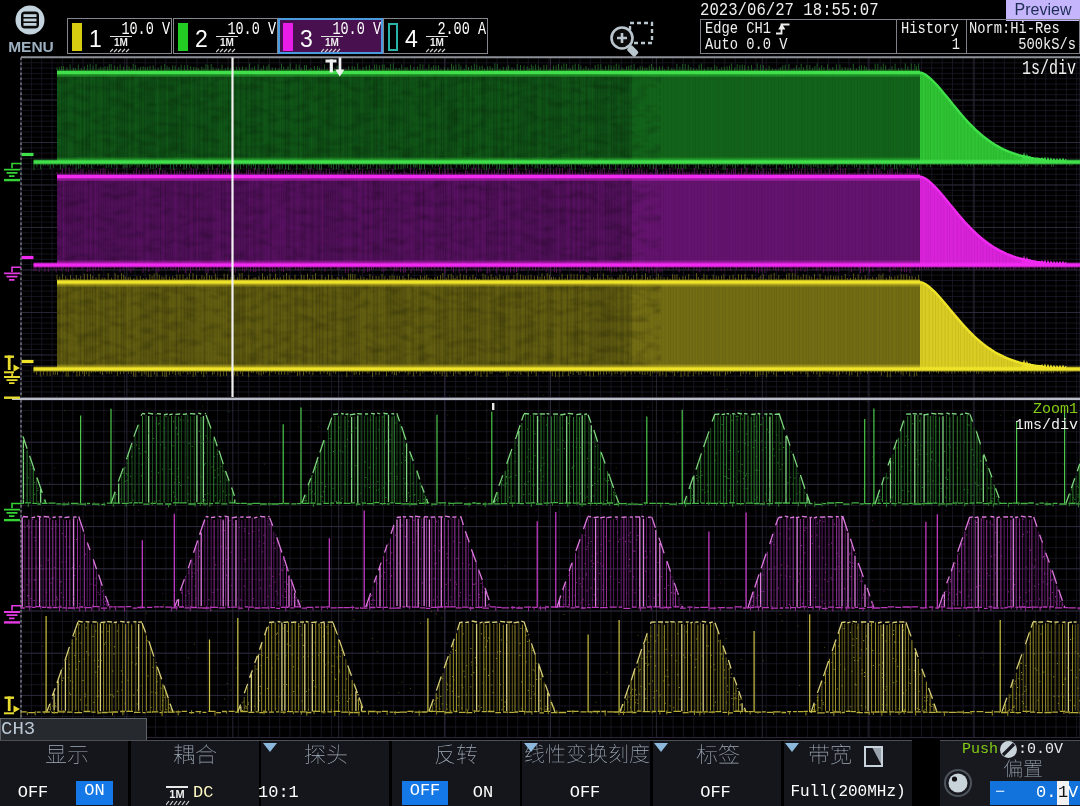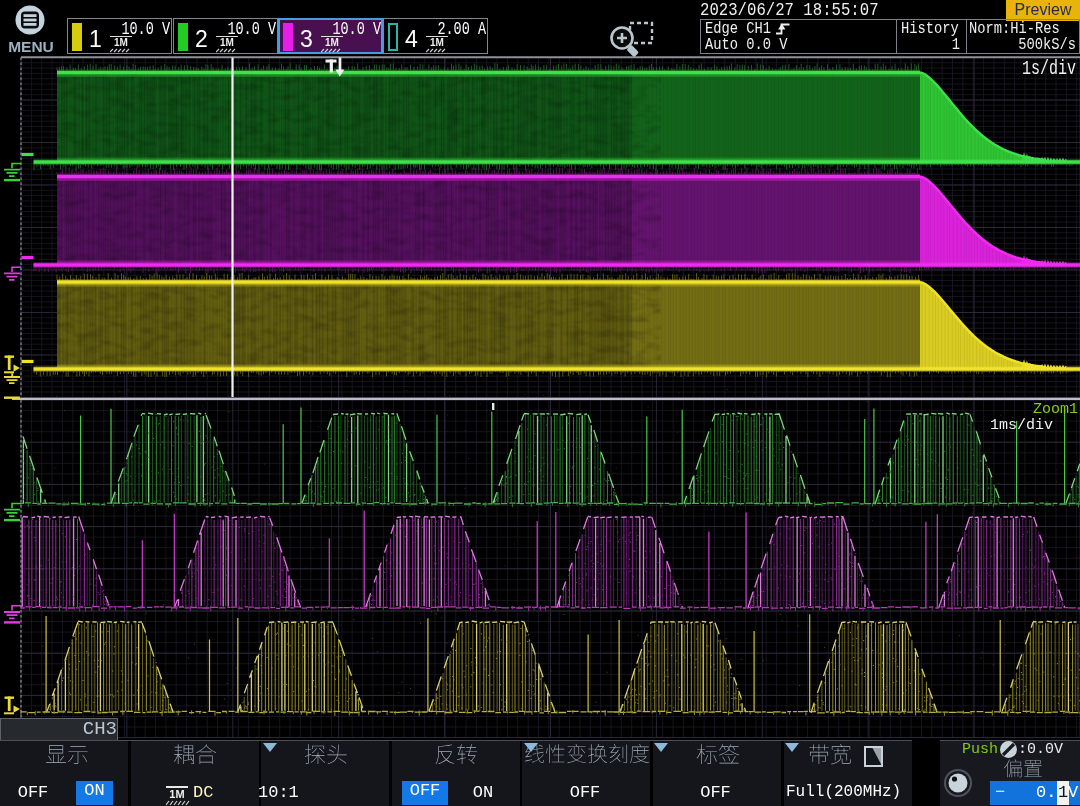--- a/index.html
+++ b/index.html
@@ -168,38 +168,38 @@
     <svg style="position:absolute;left:426px;top:48px" width="22" height="5" viewBox="0 0 22 5">
       <path d="M0 4L3 1M4 4L7 1M8 4L11 1M12 4L15 1M16 4L19 1" stroke="#cfcfcf" stroke-width="1.2"></path>
     </svg>
     <svg style="position:absolute;left:604;top:20px;left:604px" width="52" height="38" viewBox="0 0 52 38">
 <rect x="26" y="3" width="22" height="20" fill="none" stroke="#b9c6ce" stroke-width="2.4" stroke-dasharray="4 3"></rect>
 <circle cx="18" cy="18" r="10.5" fill="#0a0a0a" stroke="#b9c6ce" stroke-width="2.6"></circle>
 <path d="M13 18h10M18 13v10" stroke="#b9c6ce" stroke-width="2.6"></path>
 <rect x="25" y="26" width="7" height="11" rx="2" transform="rotate(-45 28 31)" fill="#b9c6ce"></rect>
     </svg>
     <div style="position:absolute;left:700px;top:0px;width:220px;font:18px 'Liberation Mono',monospace;color:#efefef;transform:scaleX(0.87);transform-origin:0 0">2023/06/27 18:55:07</div>
-    <div style="position:absolute;left:1006px;top:0px;width:74px;height:21px;background:#eab308;color:#1c2c52;font:16px 'Liberation Sans',sans-serif;text-align:center;line-height:20px">Preview</div>
+    <div style="position:absolute;left:1006px;top:0px;width:74px;height:21px;background:#c4b5fd;color:#1c2c52;font:16px 'Liberation Sans',sans-serif;text-align:center;line-height:20px">Preview</div>
     <div style="position:absolute;left:700px;top:19px;width:197px;height:35px;border:1px solid #808088;box-sizing:border-box"></div>
     <div style="position:absolute;left:896px;top:19px;width:71px;height:35px;border:1px solid #808088;border-left:none;box-sizing:border-box"></div>
     <div style="position:absolute;left:966px;top:19px;width:114px;height:35px;border:1px solid #808088;border-left:none;box-sizing:border-box"></div>
     <div style="position:absolute;left:705px;top:20px;font:16px 'Liberation Mono',monospace;color:#efefef;transform:scaleX(0.86);transform-origin:0 0">Edge CH1</div>
     <svg style="position:absolute;left:775px;top:22px" width="20" height="14" viewBox="0 0 20 14">
 <path d="M1 11.5h5.5V2.5h8" stroke="#efefef" stroke-width="1.8" fill="none"></path>
       <path d="M6.8 1.5L3.2 7.5h7.2z" fill="#efefef"></path>
     </svg>
     <div style="position:absolute;left:705px;top:36px;font:16px 'Liberation Mono',monospace;color:#efefef;transform:scaleX(0.86);transform-origin:0 0">Auto 0.0 V</div>
     <div style="position:absolute;left:901px;top:20px;font:16px 'Liberation Mono',monospace;color:#efefef;transform:scaleX(0.86);transform-origin:0 0">History</div>
     <div style="position:absolute;left:896px;top:36px;width:64px;text-align:right;font:16px 'Liberation Mono',monospace;color:#efefef;transform:scaleX(0.86);transform-origin:100% 0">1</div>
     <div style="position:absolute;left:969px;top:20px;font:16px 'Liberation Mono',monospace;color:#efefef;transform:scaleX(0.86);transform-origin:0 0">Norm:Hi-Res</div>
     <div style="position:absolute;left:966px;top:36px;width:110px;text-align:right;font:16px 'Liberation Mono',monospace;color:#efefef;transform:scaleX(0.86);transform-origin:100% 0">500kS/s</div>
     <div style="position:absolute;left:990px;top:57px;width:86px;text-align:right;font:20px 'Liberation Mono',monospace;color:#f2f2f2;transform:scaleX(0.75);transform-origin:100% 0">1s/div</div>
     <div style="position:absolute;left:990px;top:401px;width:88px;text-align:right;font:15px 'Liberation Mono',monospace;color:#84cc16">Zoom1</div>
-    <div style="position:absolute;left:990px;top:417px;width:88px;font:15px 'Liberation Mono',monospace;color:#f2f2f2">1ms/div</div>
-    <div style="position:absolute;left:0;top:717.5px;width:118px;height:22.5px;background:#26292e;border:1px solid #5e626a;border-bottom:none;box-sizing:border-box;color:#bcc9d5;font:19px 'Liberation Mono',monospace;text-align:right;line-height:21px">CH3</div>
+    <div style="position:absolute;left:990px;top:417px;width:88px;text-align:right;font:15px 'Liberation Mono',monospace;color:#f2f2f2">1ms/div</div>
+    <div style="position:absolute;left:0;top:717.5px;width:147px;height:22.5px;background:#26292e;border:1px solid #5e626a;border-bottom:none;box-sizing:border-box;color:#bcc9d5;font:19px 'Liberation Mono',monospace;text-align:left;line-height:21px">CH3</div>
     <div style="position:absolute;left:0;top:740px;width:912px;height:66px;background:#14161b;border-top:1.5px solid #4a4e55;box-sizing:border-box"></div>
     <div style="position:absolute;left:940px;top:740px;width:140px;height:66px;background:#17191e;border-top:1.5px solid #4a4e55;box-sizing:border-box"></div>
     <div style="position:absolute;left:128px;top:741px;width:2.5px;height:65px;background:#000"></div>
     <div style="position:absolute;left:258.6px;top:741px;width:2.5px;height:65px;background:#000"></div>
     <div style="position:absolute;left:389.2px;top:741px;width:2.5px;height:65px;background:#000"></div>
     <div style="position:absolute;left:519.8px;top:741px;width:2.5px;height:65px;background:#000"></div>
     <div style="position:absolute;left:650.4px;top:741px;width:2.5px;height:65px;background:#000"></div>
     <div style="position:absolute;left:781px;top:741px;width:2.5px;height:65px;background:#000"></div>
     <svg style="position:absolute;left:43px;top:744px" width="48" height="24">
       <g fill="#a6b2bf">
@@ -268,21 +268,21 @@
     <div style="position:absolute;left:166px;top:786px;width:22px;height:14px;border-top:2px solid #e8e8e8;text-align:center;font:bold 11px 'Liberation Sans',sans-serif;color:#eee">1M</div>
     <svg style="position:absolute;left:166px;top:800px" width="26" height="6" viewBox="0 0 26 6">
       <path d="M0 5L3 1M4 5L7 1M8 5L11 1M12 5L15 1M16 5L19 1M20 5L23 1" stroke="#cfcfcf" stroke-width="1.2"></path>
     </svg>
     <div style="position:absolute;left:193px;top:783px;font:17px 'Liberation Mono',monospace;color:#fef9c3">DC</div>
     <div style="position:absolute;left:258px;top:783px;width:131px;text-align:left;font:17px 'Liberation Mono',monospace;color:#fff">10:1</div>
     <div style="position:absolute;left:402px;top:781px;width:46px;height:24px;background:#1478e6;text-align:center;line-height:24px;font:17px 'Liberation Mono',monospace;color:#fff">OFF</div>
     <div style="position:absolute;left:463px;top:783px;width:40px;text-align:center;font:17px 'Liberation Mono',monospace;color:#fff">ON</div>
     <div style="position:absolute;left:520px;top:783px;width:130px;text-align:center;font:17px 'Liberation Mono',monospace;color:#fff">OFF</div>
     <div style="position:absolute;left:650px;top:783px;width:131px;text-align:center;font:17px 'Liberation Mono',monospace;color:#fff">OFF</div>
-    <div style="position:absolute;left:786px;top:783px;width:124px;text-align:left;font:16px 'Liberation Mono',monospace;color:#fff">Full(200MHz)</div>
+    <div style="position:absolute;left:786px;top:783px;width:124px;text-align:center;font:16px 'Liberation Mono',monospace;color:#fff">Full(200MHz)</div>
     <div style="position:absolute;left:962px;top:741px;font:15px 'Liberation Mono',monospace;color:#84cc16">Push</div>
     <svg style="position:absolute;left:999px;top:740px" width="19" height="19" viewBox="0 0 19 19">
       <circle cx="9.5" cy="9.5" r="8.5" fill="#c9d3da"></circle>
       <path d="M4 15L15 4" stroke="#17191e" stroke-width="3.2"></path>
     </svg>
     <div style="position:absolute;left:1018px;top:741px;font:15px 'Liberation Mono',monospace;color:#e8ecf0">:0.0V</div>
     <svg style="position:absolute;left:1003px;top:759px" width="44" height="22">
       <g fill="#a6b2bf">
         <path transform="translate(0.0,17.0) scale(0.020000,-0.020000)" d="M581 826 606 835Q626 807 643.5 772.0Q661 737 669 711L642 700Q635 726 618.0 761.5Q601 797 581 826ZM314 827 342 819Q309 735 265.5 655.0Q222 575 171.5 505.5Q121 436 67 381Q65 384 61.0 388.5Q57 393 53.0 398.0Q49 403 45 405Q99 457 148.5 524.5Q198 592 240.5 669.5Q283 747 314 827ZM202 588 230 616 231 615V-68H202ZM382 716H907V513H382V542H877V686H382ZM368 716H397V510Q397 451 394.5 380.0Q392 309 385.0 232.5Q378 156 364.0 81.5Q350 7 327 -59Q325 -56 320.0 -52.5Q315 -49 310.5 -45.5Q306 -42 302 -41Q325 23 338.0 95.0Q351 167 357.5 240.5Q364 314 366.0 383.0Q368 452 368 510ZM427 423H915V393H456V-65H427ZM896 423H925V-24Q925 -40 920.5 -48.0Q916 -56 905 -61Q892 -65 869.5 -65.5Q847 -66 809 -66Q808 -61 804.5 -53.0Q801 -45 797 -38Q829 -39 852.0 -39.0Q875 -39 882 -38Q896 -38 896 -25ZM438 199H919V170H438ZM576 409H606V-37H576ZM733 409H763V-32H733Z"></path>
         <path transform="translate(20.0,17.0) scale(0.020000,-0.020000)" d="M639 762V640H859V762ZM394 762V640H610V762ZM157 762V640H365V762ZM128 791H888V611H128ZM71 535H922V506H71ZM478 624 509 621Q499 570 484.5 512.5Q470 455 458 414H428Q437 443 446.0 479.5Q455 516 463.5 554.0Q472 592 478 624ZM64 -9H938V-38H64ZM222 321H773V291H222ZM226 214H769V184H226ZM229 105H771V76H229ZM213 426H785V-25H756V397H242V-25H213Z"></path>

